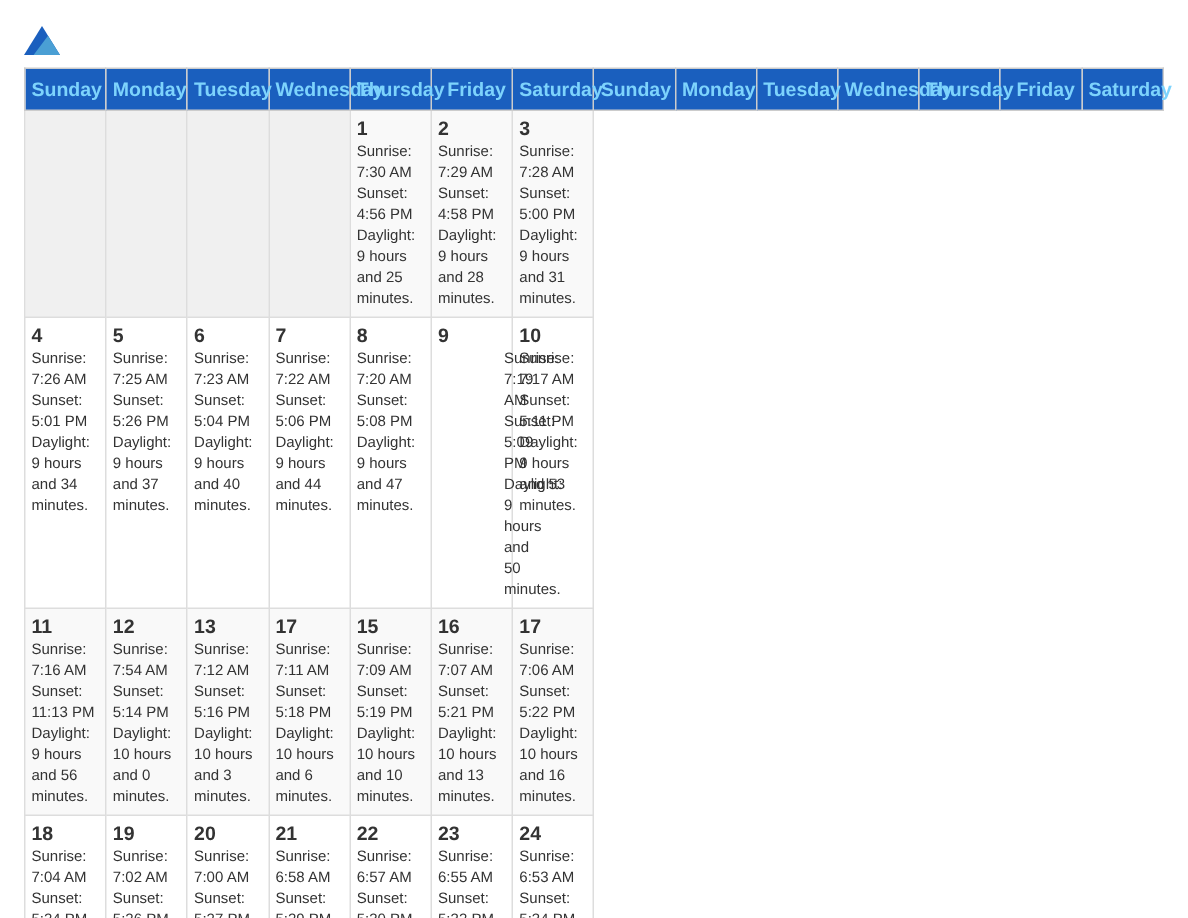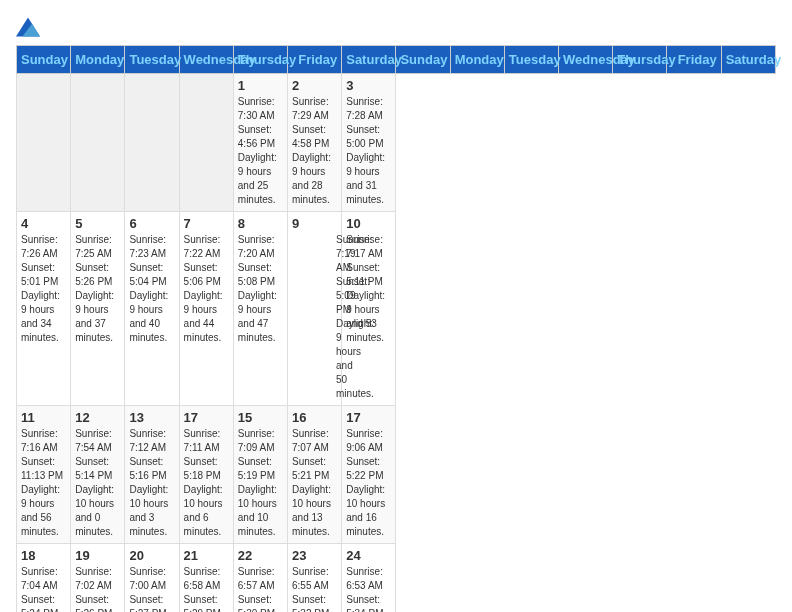--- a/index.html
+++ b/index.html
@@ -246,21 +246,21 @@
         </td>
         <td>
           <span class="day-number">16</span>
           <div class="day-info" style="white-space: pre-line;">Sunrise: 7:07 AM
 Sunset: 5:21 PM
 Daylight: 10 hours
 and 13 minutes.</div>
         </td>
         <td>
           <span class="day-number">17</span>
-          <div class="day-info" style="white-space: pre-line;">Sunrise: 9:06 AM
+          <div class="day-info" style="white-space: pre-line;">Sunrise: 7:06 AM
 Sunset: 5:22 PM
 Daylight: 10 hours
 and 16 minutes.</div>
         </td>
       </tr>
       <tr>
         <td>
           <span class="day-number">18</span>
           <div class="day-info" style="white-space: pre-line;">Sunrise: 7:04 AM
 Sunset: 5:24 PM

